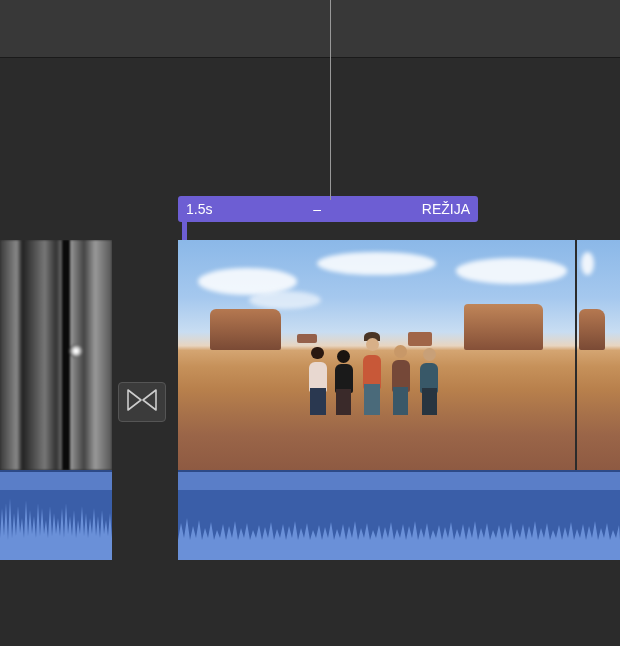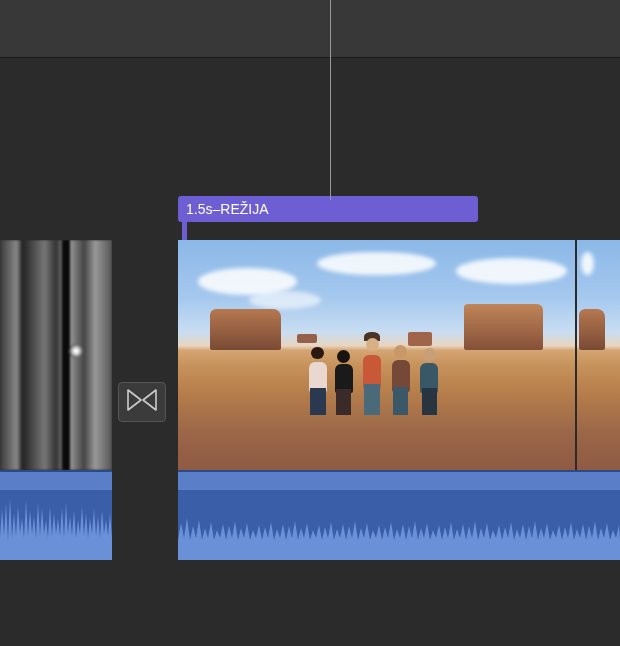--- a/index.html
+++ b/index.html
@@ -48,20 +48,21 @@
       height: 26px;
       background: #6d5ed3;
       border-radius: 3px;
       display: flex;
       align-items: center;
       padding: 9px 8px;
       color: white;
       font-size: 14px;
       font-weight: 500;
       z-index: 50;
+      justify-content: space-between;
     }
     .title-connector {
       position: absolute;
       left: 182px;
       top: 102px;
       width: 5px;
       height: 18px;
       background: #6d5ed3;
       z-index: 49;
     }

